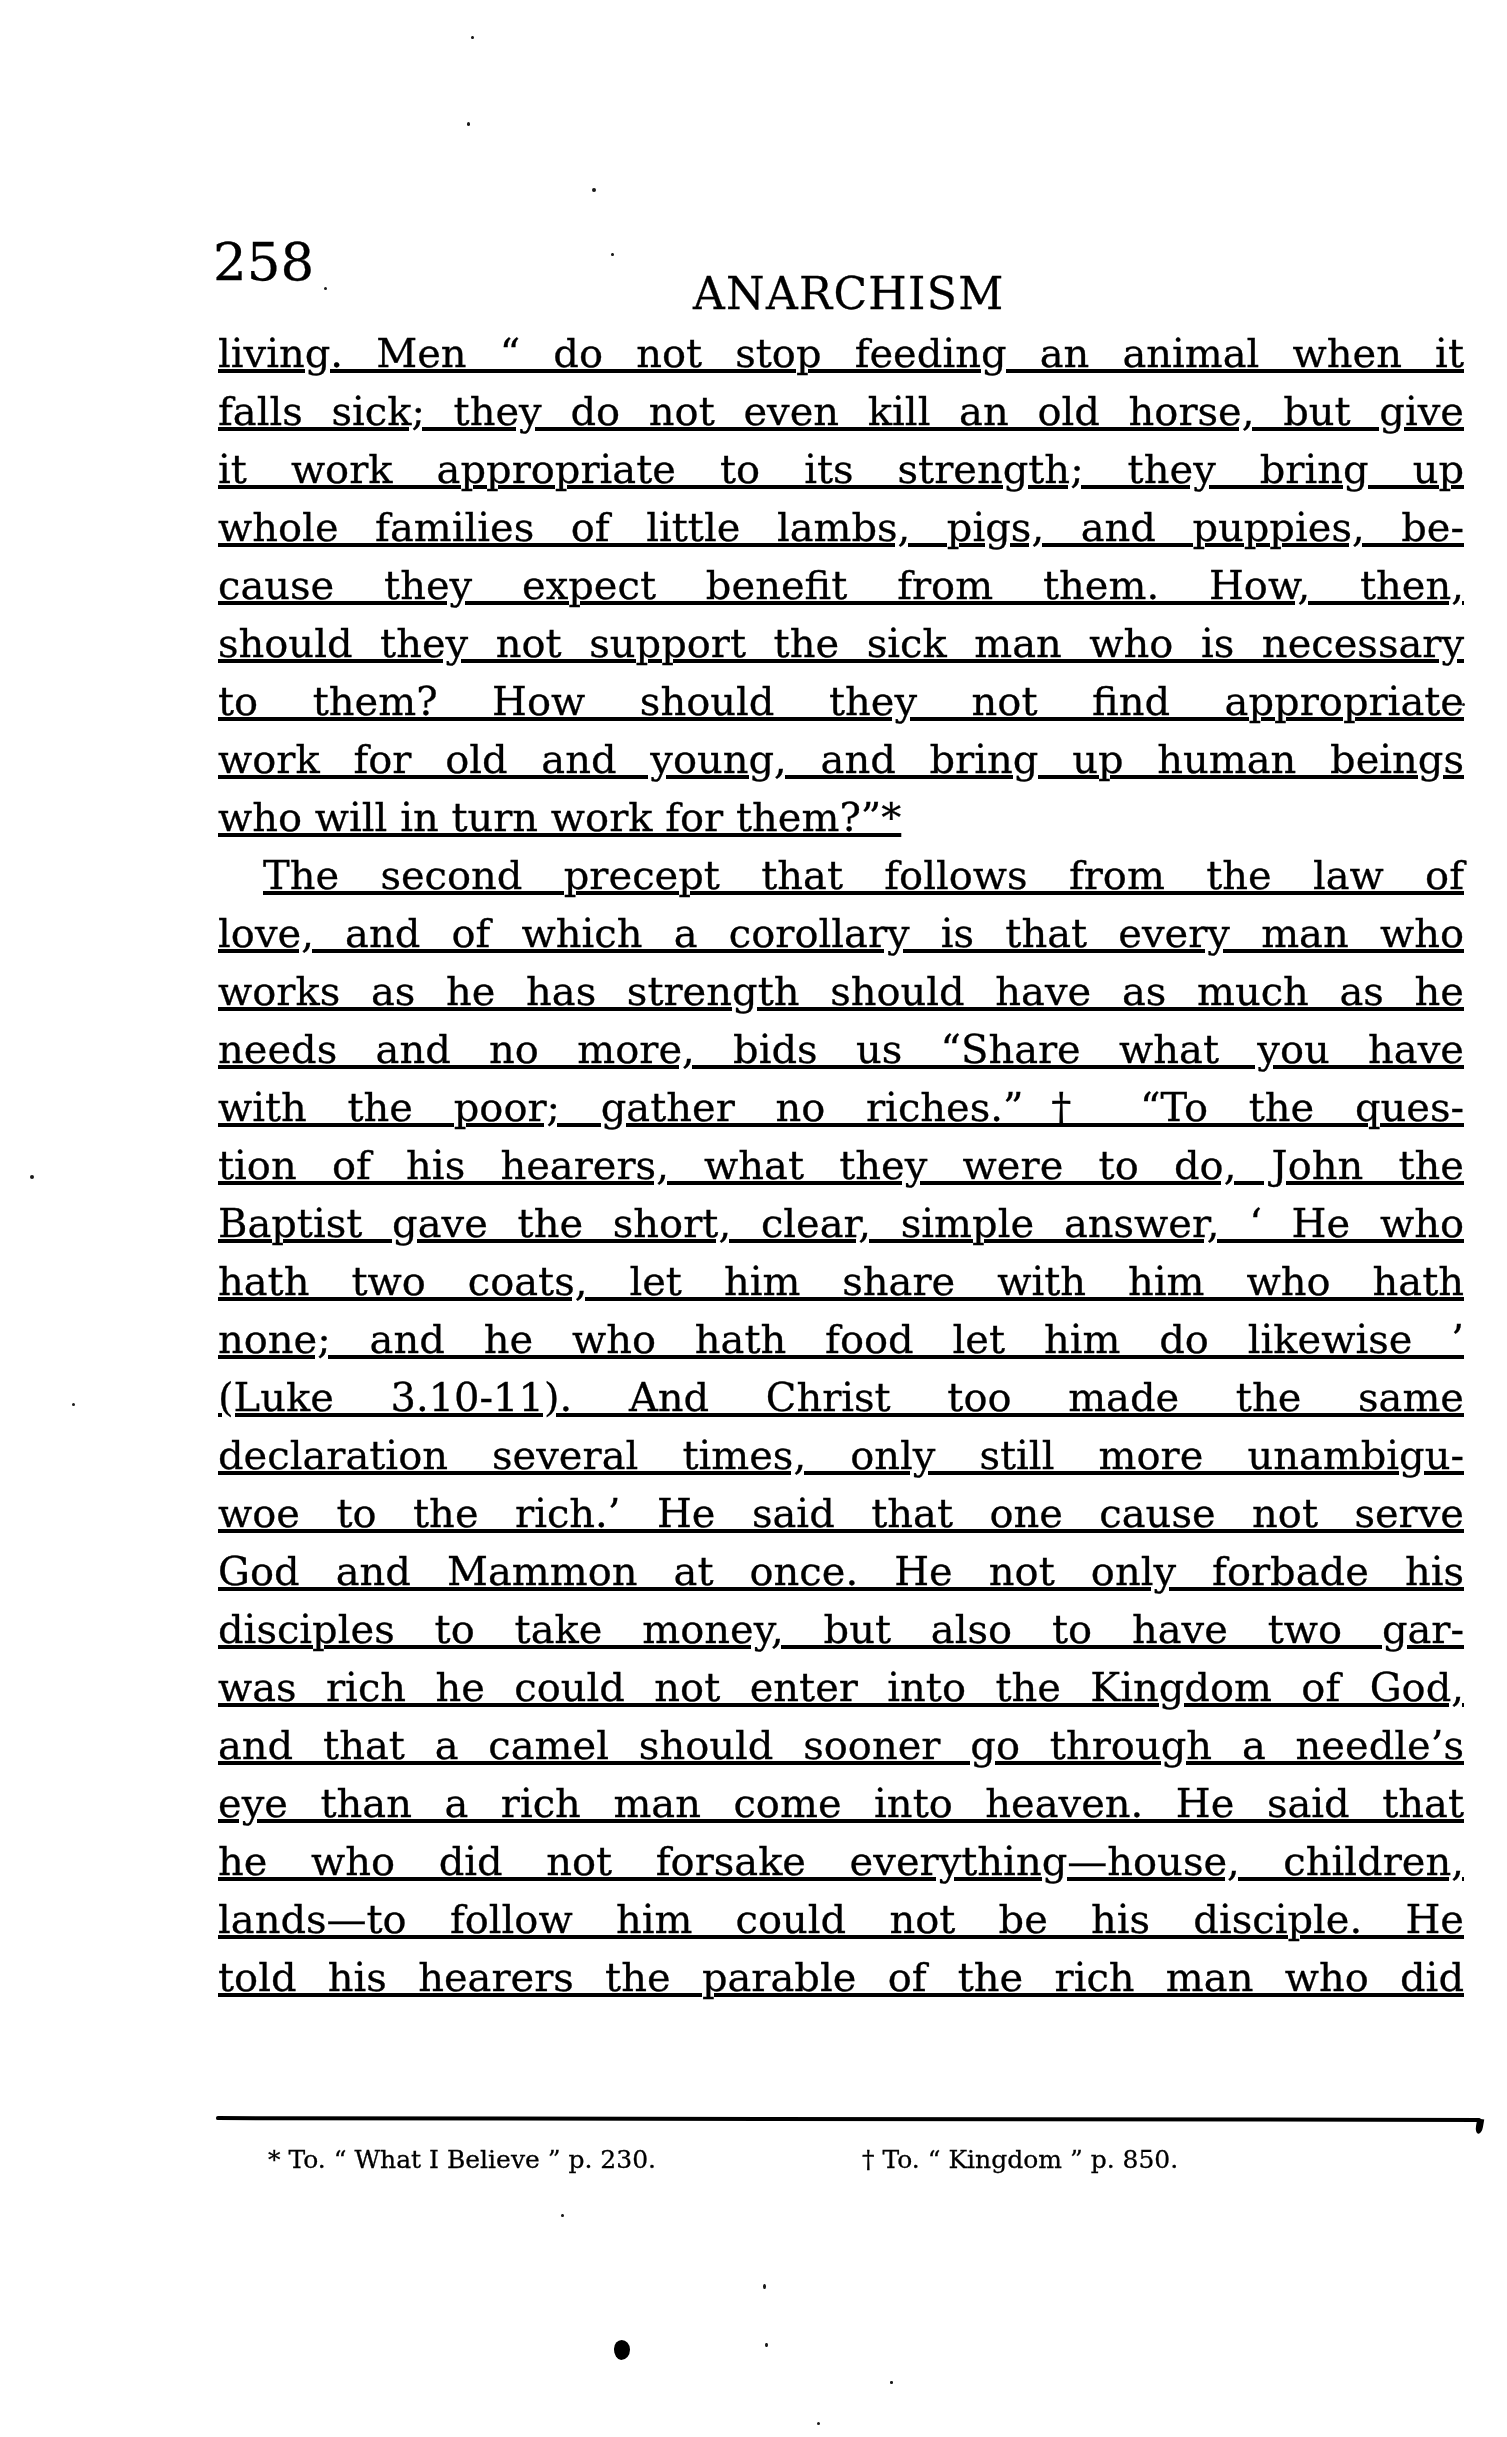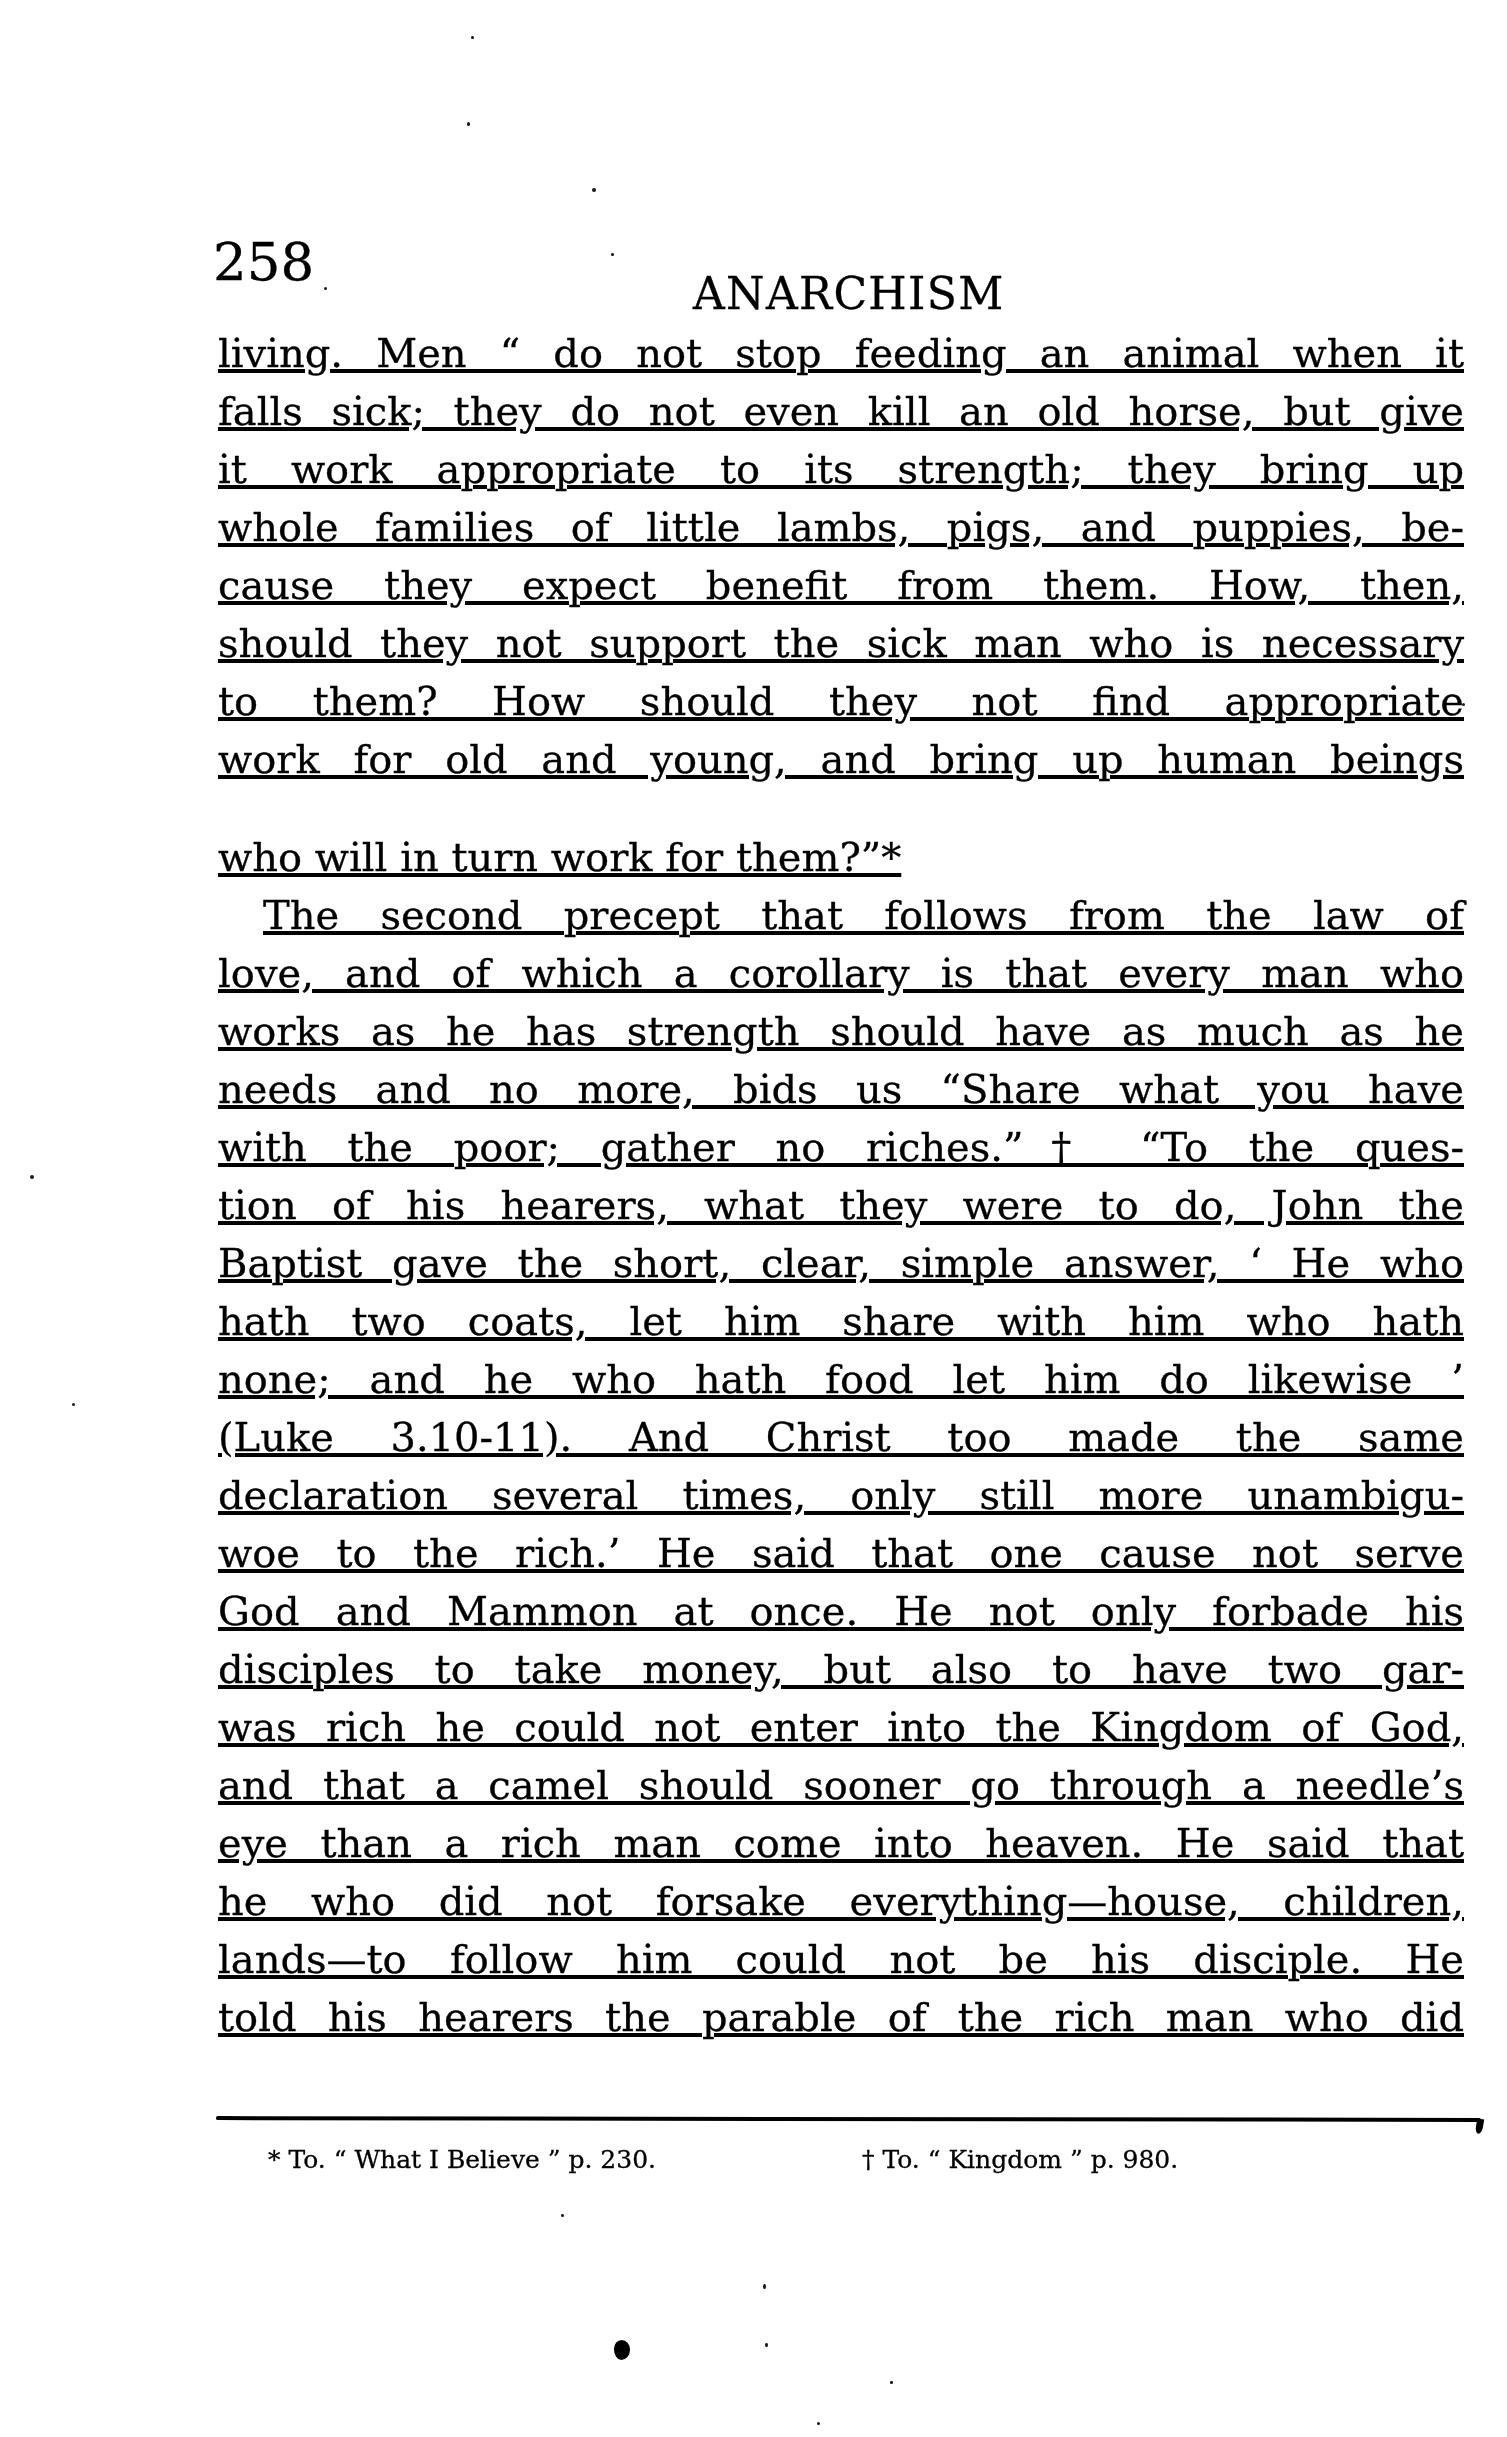--- a/index.html
+++ b/index.html
@@ -50,21 +50,20 @@
   .line {
     height: 58px;
     line-height: 58px;
     font-size: 40px;
     text-align: justify;
     text-align-last: justify;
     white-space: nowrap;
   }
   .line.last-free {
     text-align-last: left;
-    margin-top: 40px;
   }
   .line.indent {
     text-indent: 45px;
   }
   .rule {
     position: absolute;
     top: 2117px;
     left: 216px;
     width: 1265px;
     height: 4.4px;
@@ -155,21 +154,21 @@
       <div class="line">lands—to follow him could not be his disciple. He</div>
       <div class="line">told his hearers the parable of the rich man who did</div>
     </div>
 
   <div class="rule">
     <span class="hook"></span>
   </div>
 
   <div class="footnotes">
     <span class="fn fn-left">* To. “ What I Believe ” p. 230.</span>
-    <span class="fn fn-right">† To. “ Kingdom ” p. 980.</span>
+    <span class="fn fn-right">† To. “ Kingdom ” p. 850.</span>
   </div>
 
   <div class="blot"></div>
 
   <div class="speck" style="left:471px;  top:36px;   width:2.5px; height:3.1px;"></div>
   <div class="speck" style="left:467px;  top:122px;  width:3.1px; height:3.8px;"></div>
   <div class="speck" style="left:592px;  top:188px;  width:3.8px; height:3.8px;"></div>
   <div class="speck" style="left:611px;  top:253px;  width:2.5px; height:3.1px;"></div>
   <div class="speck" style="left:324px;  top:287px;  width:3.1px; height:3.1px;"></div>
   <div class="speck" style="left:1462px; top:703px; width:3.1px; height:3.1px;"></div>

